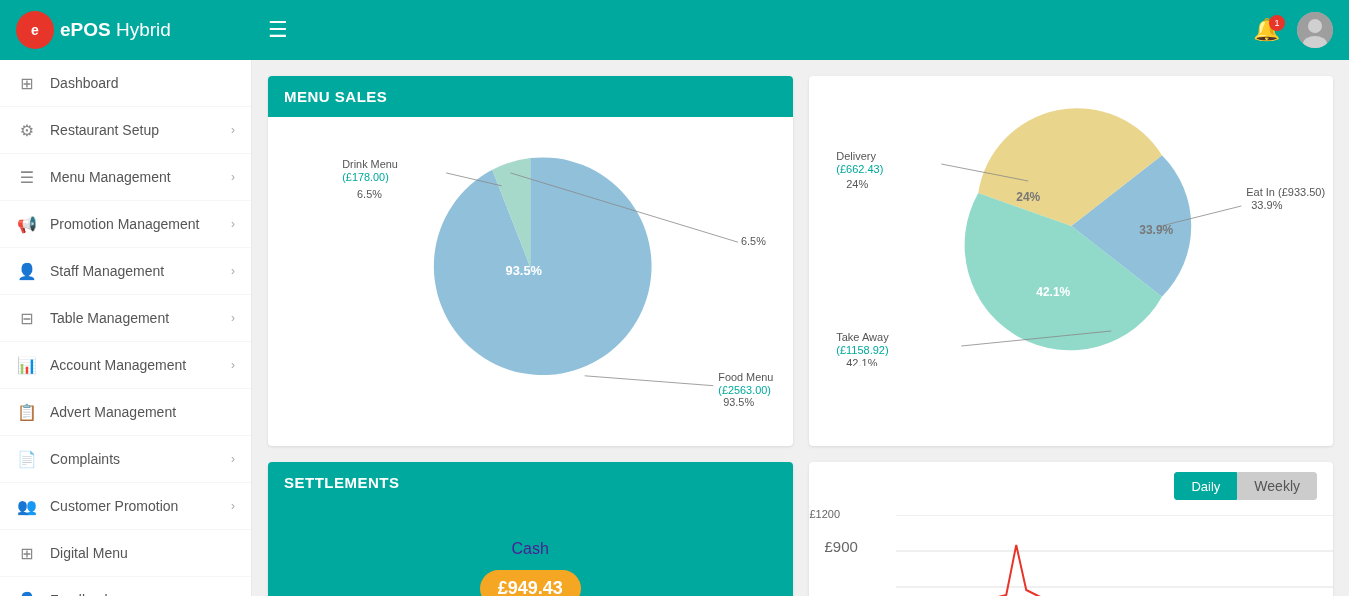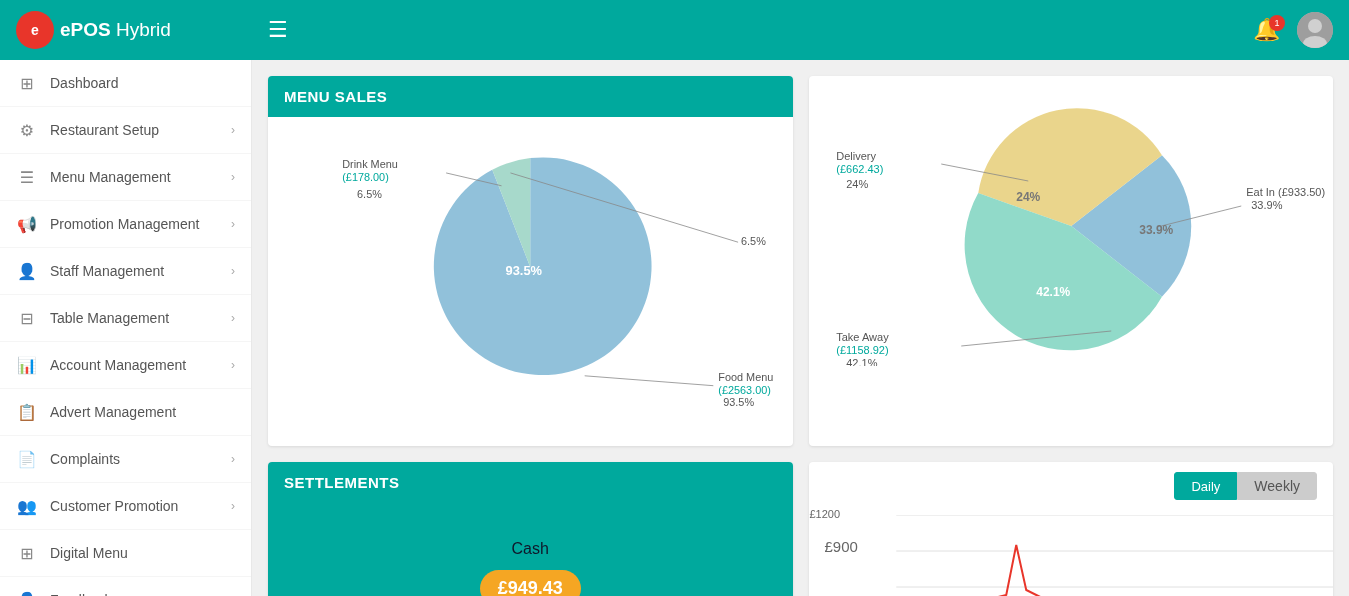--- a/index.html
+++ b/index.html
@@ -257,21 +257,21 @@
             <text x="195" y="125" font-size="12" fill="#777" font-weight="bold">24%</text>
             <text x="318" y="158" font-size="12" fill="#777" font-weight="bold">33.9%</text>
           </svg>
         </div>
       </div>
 
       <div class="card settlements-card">
         <div class="card-header">SETTLEMENTS</div>
         <div style="display:flex;height:140px;">
           <div style="background:#00a99d;flex:1;display:flex;flex-direction:column;align-items:center;justify-content:center;padding:16px;">
-            <div style="color:#0f172a;font-size:16px;margin-bottom:12px;">Cash</div>
+            <div style="color:#4c1d95;font-size:16px;margin-bottom:12px;">Cash</div>
             <div style="background:#f5a623;border-radius:20px;padding:8px 18px;font-size:18px;font-weight:bold;color:white;">£949.43</div>
           </div>
         </div>
 
       </div>
 
       <div class="card chart-card">
         <div style="display:flex;justify-content:flex-end;padding:10px 16px 0;">
           <button style="background:#00a99d;color:white;border:1px solid #00a99d;padding:5px 16px;font-size:13px;cursor:pointer;border-radius:3px 0 0 3px;text-align:center;">Daily</button>
           <button style="background:#ccc;color:#555;border:1px solid #ccc;padding:5px 16px;font-size:14px;cursor:pointer;border-radius:0 3px 3px 0;">Weekly</button>

